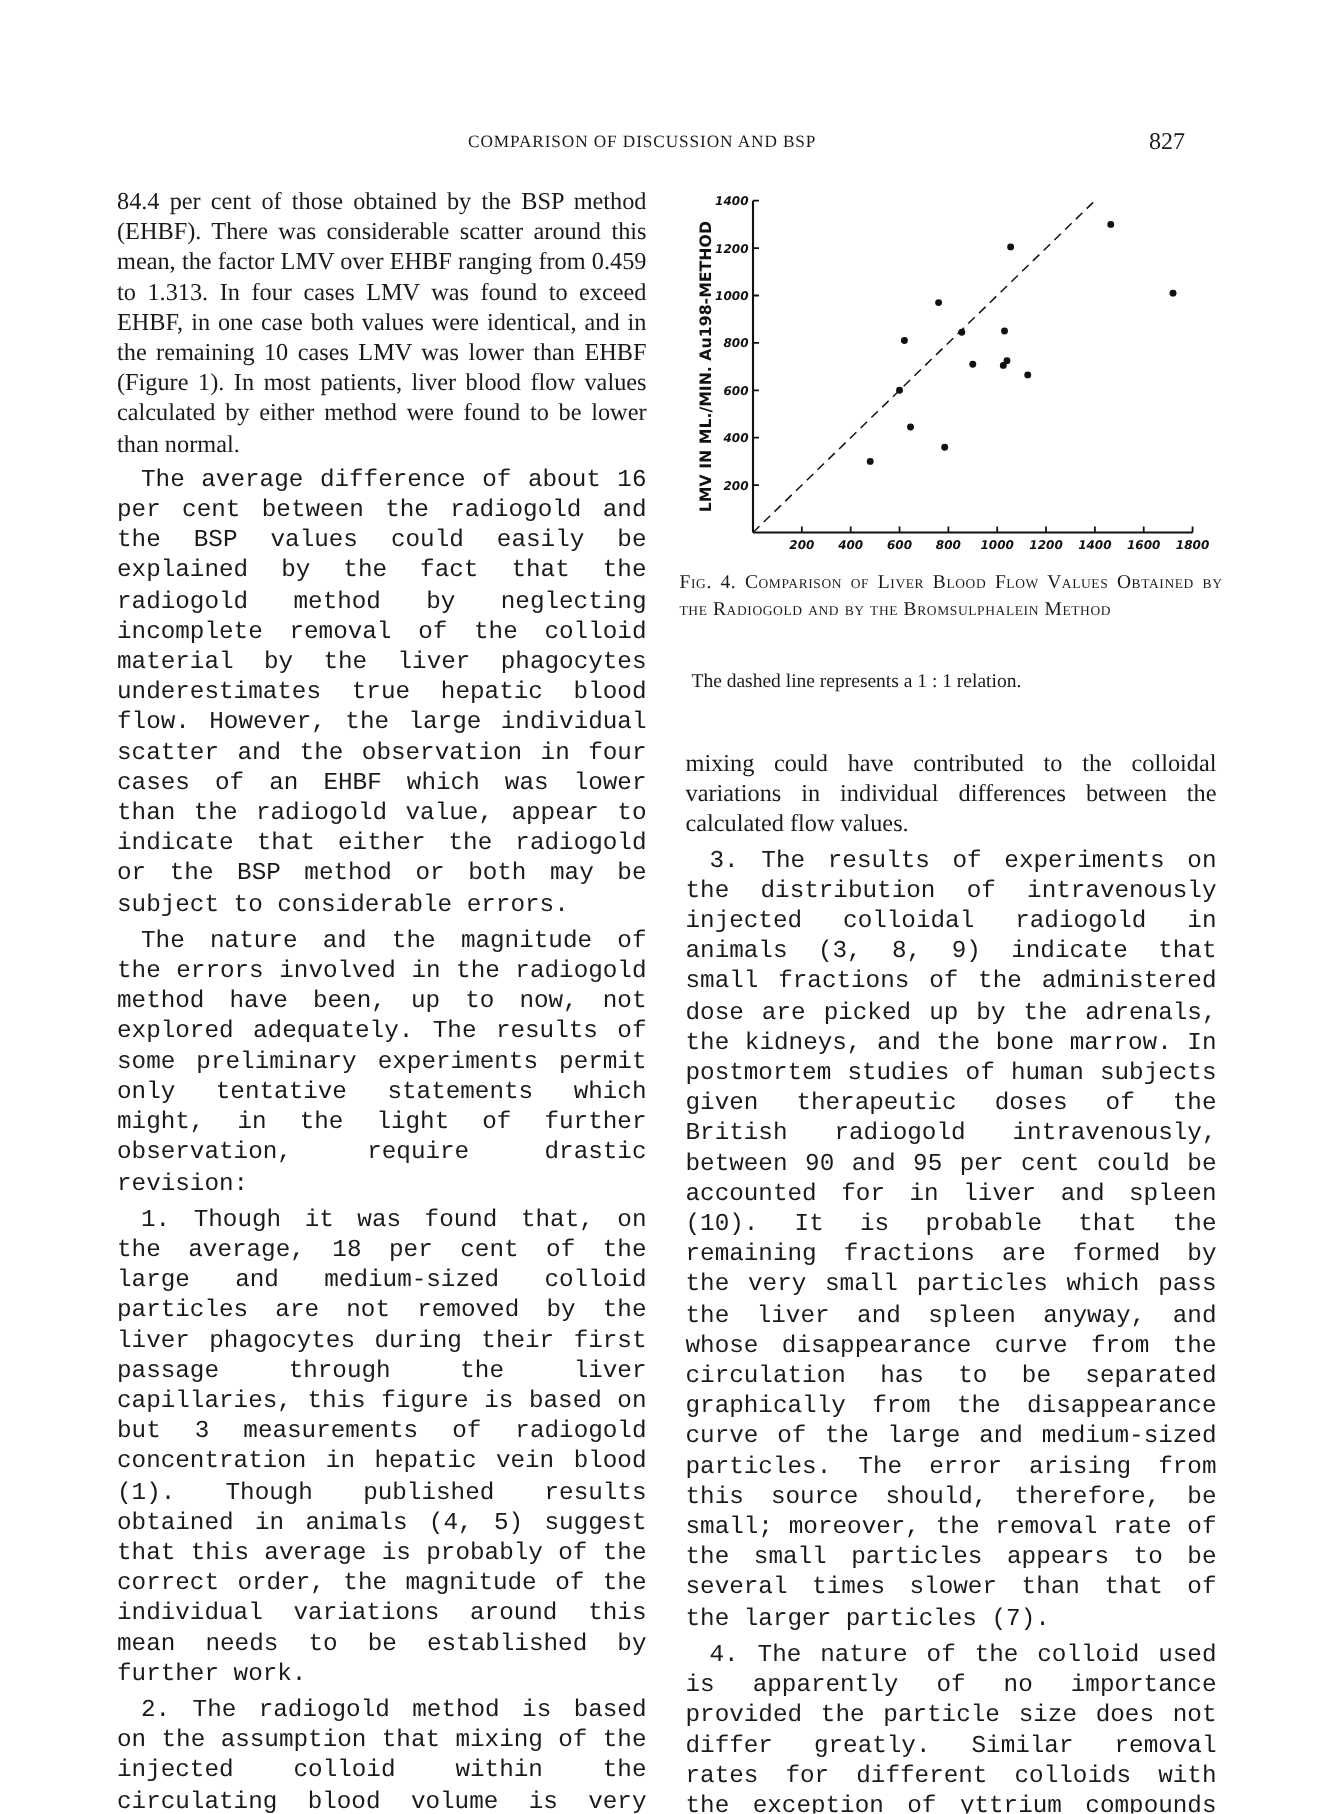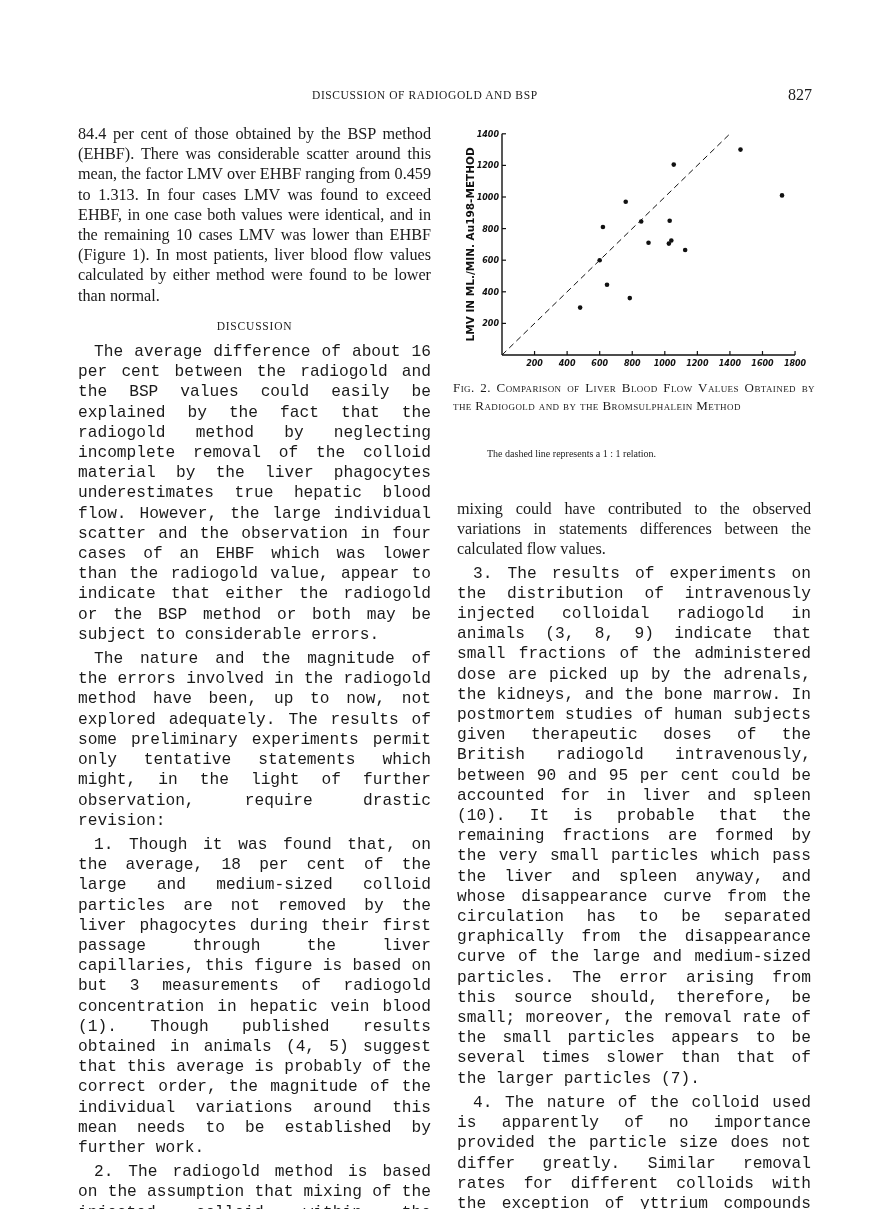--- a/index.html
+++ b/index.html
@@ -1,41 +1,40 @@
 <!DOCTYPE html>
 <html><head>
   <meta charset="utf-8">
   <style>
     html, body { margin: 0; padding: 0; background: #ffffff; }
     body { width: 890px; height: 1209px; position: relative; overflow: hidden; color: #1a1a1a; font-family: "Liberation Serif", "DejaVu Serif", serif; }
     .running-head { position: absolute; top: 89px; left: 312px; font-size: 11.5px; letter-spacing: 0.6px; }
-    .page-number { position: absolute; top: 86px; left: 788px; font-size: 16px; }
+    .page-number { position: absolute; top: 86px; left: 766px; font-size: 16px; }
     .col { position: absolute; font-size: 16.2px; line-height: 20.2px; text-align: justify; }
     .col-left { left: 74px; top: 120px; width: 361px; }
     .col-right { left: 453px; top: 495px; width: 362px; }
     .col p { margin: 4px; text-indent: 0; }
     .col p.indent { text-indent: 16px; font-family: Liberation Mono, monospace; }
     .col p.noindent { text-indent: 0; }
     .section-heading { text-align: center; font-size: 11.5px; letter-spacing: 0.8px; margin: 10px 0 6px 0; }
     .figure { position: absolute; left: 455px; top: 120px; width: 360px; height: 250px; }
     .figure svg { display: block; }
     .tick-label { font-family: "DejaVu Sans", sans-serif; font-size: 8px; font-weight: bold; fill: #111; font-style: italic; }
     .axis-label { font-family: "DejaVu Sans", sans-serif; font-size: 10.5px; font-weight: bold; fill: #111; }
     .caption { position: absolute; left: 453px; top: 379px; width: 362px; font-size: 13px; line-height: 18px; text-align: justify; font-variant: small-caps; letter-spacing: 0.4px; }
-    .caption-note { position: absolute; left: 487px; top: 446px; width: 360px; font-size: 10px; line-height: 16px; }
+    .caption-note { position: absolute; left: 461px; top: 446px; width: 360px; font-size: 13px; line-height: 16px; }
   </style>
 </head>
 <body>
 
-<div class="running-head">DISCUSSION OF RADIOGOLD AND BSP</div>
+<div class="running-head">COMPARISON OF DISCUSSION AND BSP</div>
 <div class="page-number">827</div>
 
 <div class="col col-left">
   <p class="noindent">84.4 per cent of those obtained by the BSP method (EHBF). There was considerable scatter around this mean, the factor LMV over EHBF ranging from 0.459 to 1.313. In four cases LMV was found to exceed EHBF, in one case both values were identical, and in the remaining 10 cases LMV was lower than EHBF (Figure 1). In most patients, liver blood flow values calculated by either method were found to be lower than normal.</p>
-  <div class="section-heading">DISCUSSION</div>
   <p class="indent">The average difference of about 16 per cent between the radiogold and the BSP values could easily be explained by the fact that the radiogold method by neglecting incomplete removal of the colloid material by the liver phagocytes underestimates true hepatic blood flow. However, the large individual scatter and the observation in four cases of an EHBF which was lower than the radiogold value, appear to indicate that either the radiogold or the BSP method or both may be subject to considerable errors.</p>
   <p class="indent">The nature and the magnitude of the errors involved in the radiogold method have been, up to now, not explored adequately. The results of some preliminary experiments permit only tentative statements which might, in the light of further observation, require drastic revision:</p>
   <p class="indent">1. Though it was found that, on the average, 18 per cent of the large and medium-sized colloid particles are not removed by the liver phagocytes during their first passage through the liver capillaries, this figure is based on but 3 measurements of radiogold concentration in hepatic vein blood (1). Though published results obtained in animals (4, 5) suggest that this average is probably of the correct order, the magnitude of the individual variations around this mean needs to be established by further work.</p>
   <p class="indent">2. The radiogold method is based on the assumption that mixing of the injected colloid within the circulating blood volume is very rapid. That this is not always the case has been shown by Dobson, Warner, Finney, and Johnston (6) and by Neumayr, Falkner, and Vetter (7) by comparison with the simultaneously observed mixing curve of T-1824. It could be demonstrated that, on the average, the influence of incomplete mixing can be neglected (7); however, an occasional delay in</p>
 </div>
 
 <div class="figure">
   <svg id="chart" width="360" height="250">
       <line x1="47" y1="235" x2="340.04" y2="235" stroke="#111" stroke-width="1.4"></line>
       <line x1="47" y1="235" x2="47" y2="13.800000000000011" stroke="#111" stroke-width="1.4"></line>
@@ -85,20 +84,20 @@
       <circle cx="216.312" cy="120.45" r="2.3" fill="#111"></circle>
       <circle cx="218.754" cy="44.609999999999985" r="2.3" fill="#111"></circle>
       <circle cx="230.15" cy="129.93" r="2.3" fill="#111"></circle>
       <circle cx="285.502" cy="29.599999999999994" r="2.3" fill="#111"></circle>
       <circle cx="327.016" cy="75.41999999999999" r="2.3" fill="#111"></circle>
       <text x="193.52" y="258" text-anchor="middle" class="axis-label">LBF IN ML./MIN. BSP-METHOD</text>
       <text x="0" y="0" text-anchor="middle" class="axis-label" transform="translate(19,124.4) rotate(-90)">LMV IN ML./MIN. Au198-METHOD</text>
     </svg>
 </div>
 
-<div class="caption">Fig. 2. Comparison of Liver Blood Flow Values Obtained by the Radiogold and by the Bromsulphalein Method</div>
+<div class="caption">Fig. 4. Comparison of Liver Blood Flow Values Obtained by the Radiogold and by the Bromsulphalein Method</div>
 <div class="caption-note">The dashed line represents a 1 : 1 relation.</div>
 
 <div class="col col-right">
-  <p class="noindent">mixing could have contributed to the observed variations in statements differences between the calculated flow values.</p>
+  <p class="noindent">mixing could have contributed to the colloidal variations in individual differences between the calculated flow values.</p>
   <p class="indent">3. The results of experiments on the distribution of intravenously injected colloidal radiogold in animals (3, 8, 9) indicate that small fractions of the administered dose are picked up by the adrenals, the kidneys, and the bone marrow. In postmortem studies of human subjects given therapeutic doses of the British radiogold intravenously, between 90 and 95 per cent could be accounted for in liver and spleen (10). It is probable that the remaining fractions are formed by the very small particles which pass the liver and spleen anyway, and whose disappearance curve from the circulation has to be separated graphically from the disappearance curve of the large and medium-sized particles. The error arising from this source should, therefore, be small; moreover, the removal rate of the small particles appears to be several times slower than that of the larger particles (7).</p>
   <p class="indent">4. The nature of the colloid used is apparently of no importance provided the particle size does not differ greatly. Similar removal rates for different colloids with the exception of yttrium compounds have been observed in various animals (4, 11–13). In this laboratory, colloidal iron saccharate labeled with Fe⁵⁹ has been observed to disappear from the human circulation at rates which did not significantly differ from the disappearance rates of colloidal radiogold (14).</p>
 </div>
 
 </body></html>

